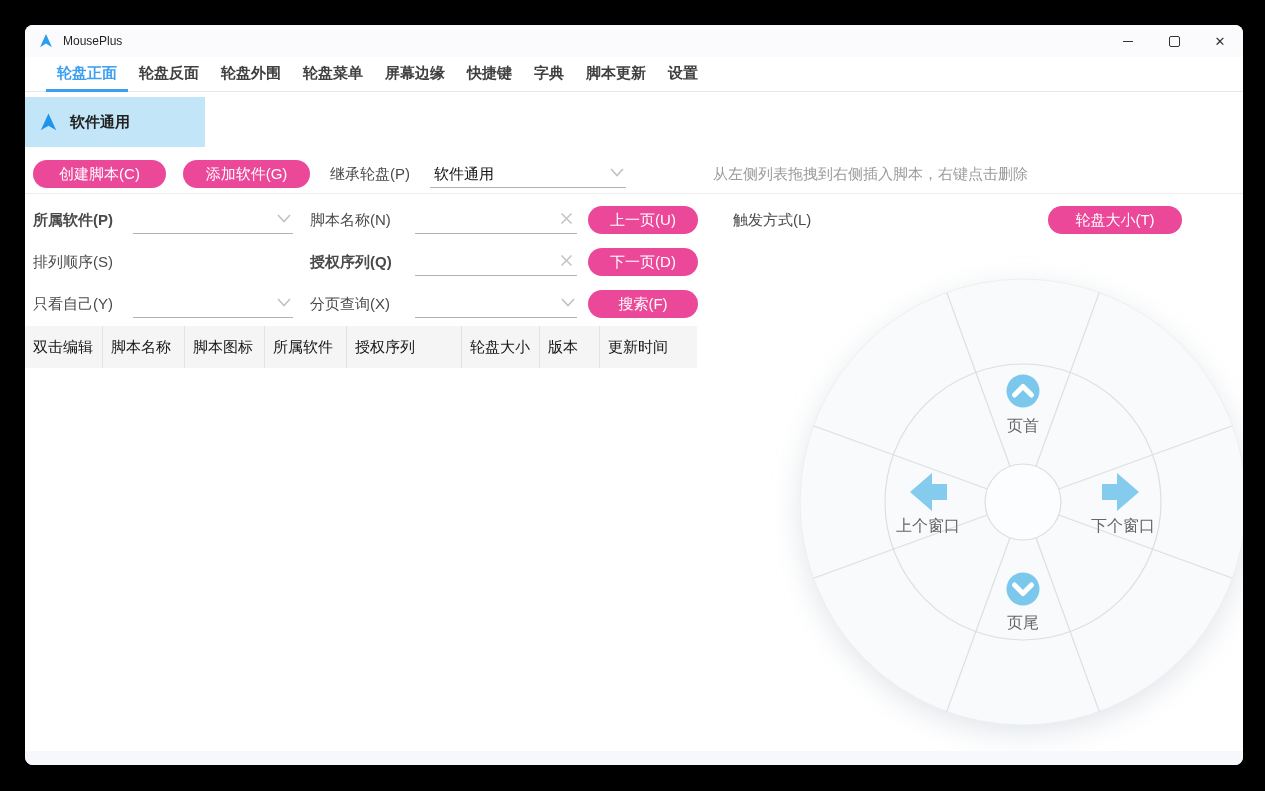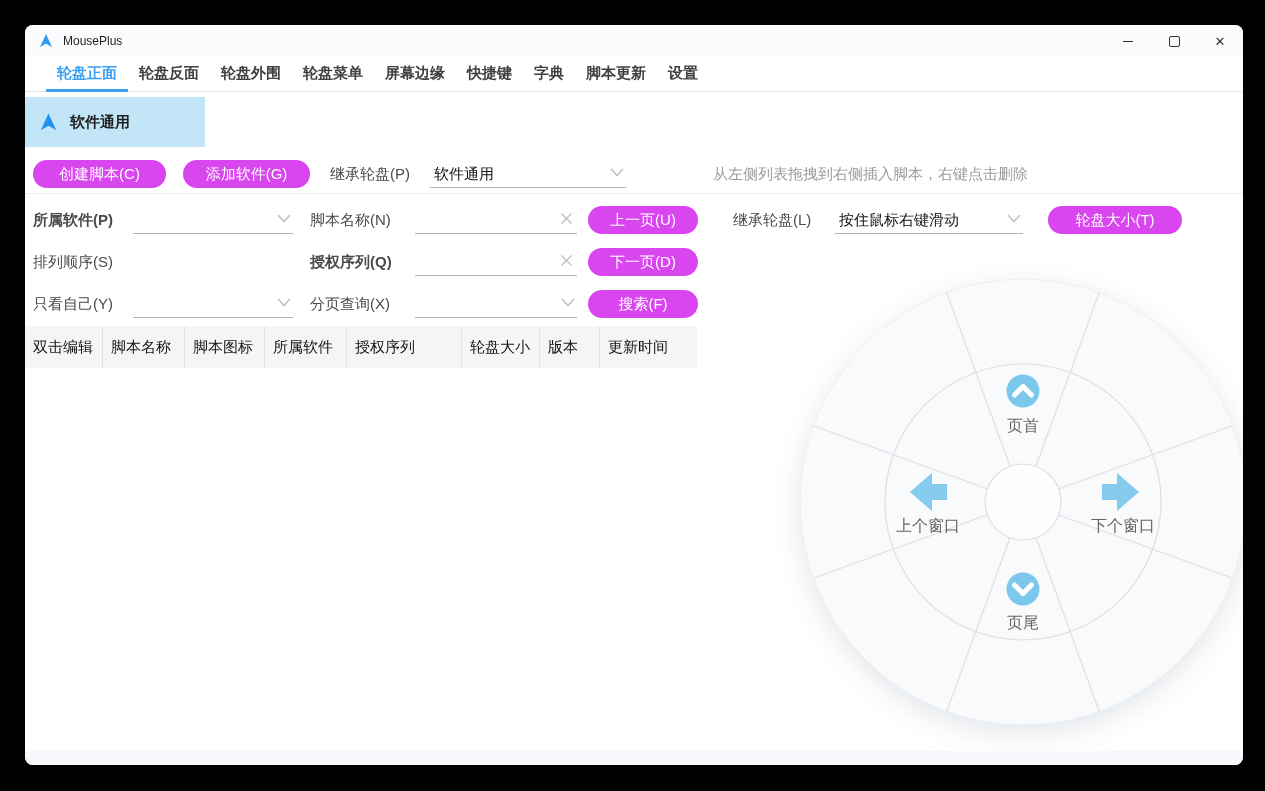--- a/index.html
+++ b/index.html
@@ -20,21 +20,21 @@
     display:flex;padding-left:21px;box-sizing:border-box;}
   .tab{padding:0 11px;font-size:15px;font-weight:600;color:#404040;line-height:31px;height:32px;
     border-bottom:3px solid transparent;cursor:default;white-space:nowrap;}
   .tab.active{color:#3b9ff2;border-bottom-color:#3b9ff2;}
   
   .wheelcard{position:absolute;left:0;top:72px;width:180px;height:50px;background:#c2e5f8;
     display:flex;align-items:center;}
   .wheelcard .cardicon{margin-left:14px;width:19px;height:19px;}
   .wheelcard .cardlabel{margin-left:12px;font-size:15px;font-weight:700;color:#222;}
   
-  .pillbtn{position:absolute;height:28px;border-radius:14px;background:#d946ef;color:#fff;
+  .pillbtn{position:absolute;height:28px;border-radius:14px;background:#ec4899;color:#fff;
     font-size:15px;display:flex;align-items:center;justify-content:center;border:none;}
   .lbl{position:absolute;height:28px;line-height:28px;font-size:15px;color:#4a4a4a;white-space:nowrap;}
   .field{position:absolute;height:27px;border-bottom:1px solid #b3b3b3;box-sizing:border-box;font-size:15px;color:#111;}
   .field .val{position:absolute;left:4px;top:4px;white-space:nowrap;}
   .field .chev{position:absolute;right:2px;top:7px;width:14px;height:9px;}
   .field .clr{position:absolute;right:4px;top:5px;width:13px;height:13px;}
   .hint{position:absolute;font-size:15px;color:#9b9b9b;white-space:nowrap;height:28px;line-height:28px;}
   .divider{position:absolute;left:0;right:0;top:168px;height:1px;background:#ededed;}
   
   .thead{position:absolute;left:0;top:301px;height:42px;display:flex;background:#f5f5f6;}
@@ -112,27 +112,21 @@
   </div>
   <span class="lbl" style="left:285px;top:181px;">脚本名称(N)</span>
   <div class="field" style="left:390px;top:182px;width:162px;">
     <span class="val"></span>
     <svg class="clr" viewBox="0 0 13 13">
         <path d="M1.5 1.5 L11.5 11.5 M11.5 1.5 L1.5 11.5" stroke="#c2c2c2" stroke-width="1.5"></path>
       </svg>
   </div>
   <button class="pillbtn" style="left:563px;top:181px;width:110px;">上一页(U)</button>
 
-  <span class="lbl" style="left:708px;top:181px;">继承轮盘(L)</span>
-  <div class="field" style="left:810px;top:182px;width:188px;">
-    <span class="val">按住鼠标右键滑动</span>
-    <svg class="chev" viewBox="0 0 14 9">
-        <polyline points="1,1 7,7.5 13,1" fill="none" stroke="#c2c2c2" stroke-width="1.6"></polyline>
-      </svg>
-  </div>
+  <span class="lbl" style="left:708px;top:181px;">触发方式(L)</span>
   <button class="pillbtn" style="left:1023px;top:181px;width:134px;">轮盘大小(T)</button>
 
   <span class="lbl" style="left:8px;top:223px;">排列顺序(S)</span>
   <span class="lbl" style="left:285px;top:223px;font-weight:bold;">授权序列(Q)</span>
   <div class="field" style="left:390px;top:224px;width:162px;">
     <span class="val"></span>
     <svg class="clr" viewBox="0 0 13 13">
         <path d="M1.5 1.5 L11.5 11.5 M11.5 1.5 L1.5 11.5" stroke="#c2c2c2" stroke-width="1.5"></path>
       </svg>
   </div>

